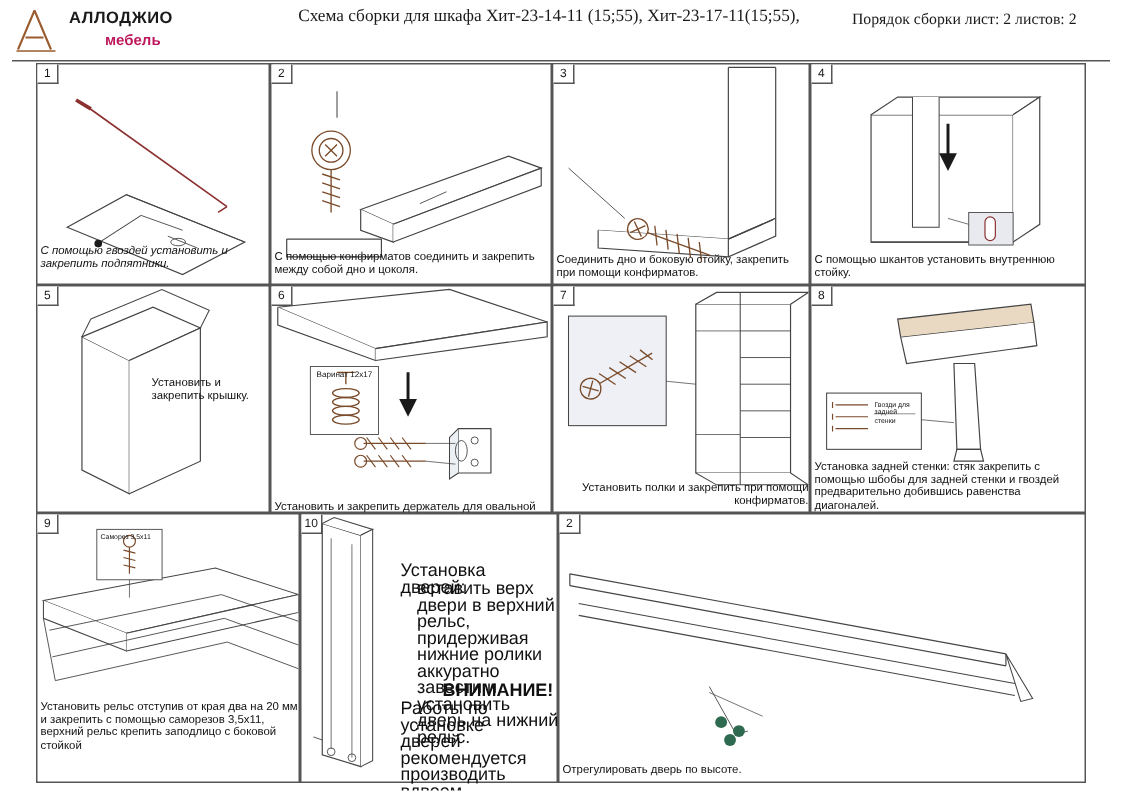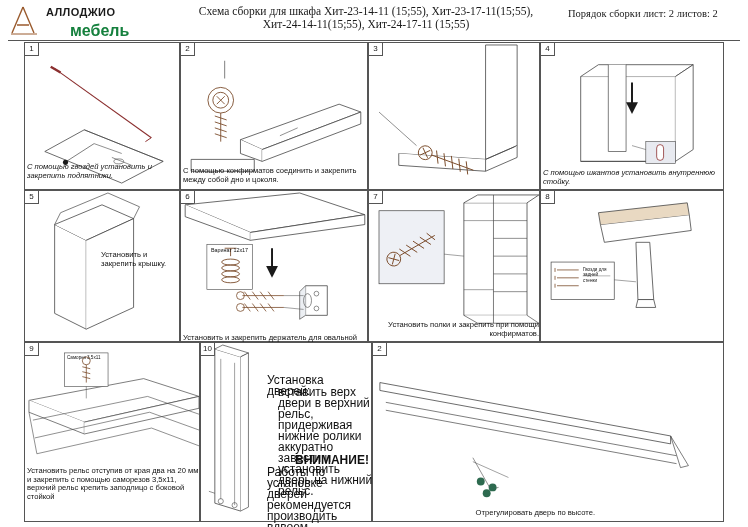--- a/index.html
+++ b/index.html
@@ -11,21 +11,21 @@
     overflow:hidden;
     position:relative;
   }
   .sheet{position:absolute;left:0;top:0;width:748px;height:527px;}
 
   
   .header{position:absolute;left:8px;top:4px;width:732px;height:36px;}
   .logo{position:absolute;left:0;top:0;width:150px;height:36px;}
   .logo-mark{position:absolute;left:2px;top:1px;width:28px;height:30px;}
   .logo-name{position:absolute;left:38px;top:2px;font-family:"Liberation Sans",sans-serif;font-weight:bold;font-size:11px;letter-spacing:.4px;color:#1a1a1a;}
-  .logo-sub{position:absolute;left:62px;top:18px;font-family:"Liberation Sans",sans-serif;font-weight:bold;font-size:16px;color:#15803d;}
+  .logo-sub{position:absolute;left:62px;top:18px;font-family:"Liberation Sans",sans-serif;font-weight:bold;font-size:10px;color:#be185d;}
   .title{position:absolute;left:158px;top:1px;width:400px;font-size:11.5px;line-height:12.5px;text-align:center;}
   .order{position:absolute;left:560px;top:4px;width:180px;font-size:10.5px;}
 
   .hdr-rule{position:absolute;left:8px;top:40px;width:732px;height:1px;background:#555;}
 
   
   .cell{position:absolute;border:1px solid #555;box-sizing:border-box;background:#fff;}
   .num{position:absolute;left:0;top:0;width:13px;height:12px;border-right:1px solid #555;border-bottom:1px solid #555;
        font-size:8px;line-height:12px;text-align:center;font-family:"Liberation Sans",sans-serif;background:#fff;}
   .cap{position:absolute;font-size:7.6px;line-height:8.6px;font-family:"Liberation Sans",sans-serif;color:#111;}
@@ -41,21 +41,20 @@
     <div class="logo">
       <svg class="logo-mark" viewBox="0 0 28 30">
         <path d="M13 2 L24 28 M13 2 L2 28 M7 20 L19 20" stroke="#9a5b2e" stroke-width="1.4" fill="none"></path>
         <path d="M1 29 L27 29" stroke="#9a5b2e" stroke-width="1"></path>
       </svg>
       <div class="logo-name">АЛЛОДЖИО</div>
       <div class="logo-sub">мебель</div>
     </div>
     <div class="title">
       <div>Схема сборки для шкафа Хит-23-14-11 (15;55), Хит-23-17-11(15;55),</div>
-      <div>Хит-24-14-11(15;55), Хит-24-17-11 (15;55)</div>
     </div>
     <div class="order">Порядок сборки лист: 2   листов: 2</div>
   </div>
   <div class="hdr-rule"></div>
 
   <div class="cell" style="left:24px;top:42px;width:156px;height:148px;">
     <div class="num">1</div>
     <svg class="art" viewBox="0 0 156 148">
       <path d="M20 110 L60 88 L140 120 L98 142 Z" fill="#fff" stroke="#444" stroke-width="0.8"></path>
       <path d="M60 88 L140 120" stroke="#444" stroke-width="0.6"></path>
@@ -104,39 +103,40 @@
       <path d="M118 130 L150 116 L150 104" fill="#fff" stroke="#444" stroke-width="0.8"></path>
 
       <g stroke="#7a4b2a" stroke-width="0.9" fill="none" transform="rotate(20 70 116)">
         <circle cx="56" cy="116" r="7"></circle>
         <path d="M52 112 L60 120 M60 112 L52 120"></path>
         <path d="M63 116 L108 116"></path>
         <path d="M66 110 L72 122 M74 110 L80 122 M82 110 L88 122 M90 110 L96 122 M98 110 L104 122"></path>
       </g>
       <path d="M10 70 L48 104" stroke="#444" stroke-width="0.6"></path>
     </svg>
+    <div class="cap" style="left:2px;top:126px;width:168px;">Соединить дно и боковую стойку, закрепить при помощи конфирматов.</div>
   </div>
 
   <div class="cell" style="left:540px;top:42px;width:184px;height:148px;">
     <div class="num">4</div>
     <svg class="art" viewBox="0 0 184 148">
       <path d="M40 34 L136 34 L136 120 L40 120 Z" fill="#fff" stroke="#444" stroke-width="0.8"></path>
       <path d="M40 34 L58 22 L154 22 L136 34" fill="#fff" stroke="#444" stroke-width="0.8"></path>
       <path d="M136 34 L154 22 L154 108 L136 120" fill="#fff" stroke="#444" stroke-width="0.8"></path>
       <path d="M68 22 L68 110 L86 110 L86 22" fill="#fff" stroke="#444" stroke-width="0.7"></path>
       <path d="M40 120 L136 120" stroke="#444" stroke-width="0.8"></path>
 
       <path d="M92 40 L92 62" stroke="#1a1a1a" stroke-width="2"></path>
       <path d="M86 60 L92 72 L98 60 Z" fill="#1a1a1a"></path>
 
       <rect x="106" y="100" width="30" height="22" fill="#e8eaf0" stroke="#444" stroke-width="0.6"></rect>
       <rect x="117" y="103" width="7" height="16" rx="3.5" fill="#fff" stroke="#8b2f2f" stroke-width="0.8"></rect>
       <path d="M92 104 L106 108" stroke="#444" stroke-width="0.5"></path>
     </svg>
-    <div class="cap" style="left:2px;top:126px;width:180px;font-style:italic;">С помощью шкантов установить внутреннюю стойку.</div>
+    <div class="cap" style="left:2px;top:126px;width:180px;">С помощью шкантов установить внутреннюю стойку.</div>
   </div>
 
   <div class="cell" style="left:24px;top:190px;width:156px;height:152px;">
     <div class="num">5</div>
     <svg class="art" viewBox="0 0 156 152">
       <path d="M30 34 L30 124 L62 140 L62 50 Z" fill="#fff" stroke="#444" stroke-width="0.8"></path>
       <path d="M30 34 L78 14 L110 28 L62 50" fill="#fff" stroke="#444" stroke-width="0.8"></path>
       <path d="M62 50 L110 28 L110 118 L62 140" fill="#fff" stroke="#444" stroke-width="0.8"></path>
       <path d="M36 22 L84 2 L116 16 L110 28" fill="none" stroke="#444" stroke-width="0.7"></path>
       <path d="M30 34 L36 22" stroke="#444" stroke-width="0.7"></path>
@@ -216,20 +216,21 @@
 
       <rect x="10" y="72" width="64" height="38" fill="#fff" stroke="#444" stroke-width="0.7"></rect>
       <g stroke="#7a4b2a" stroke-width="0.8" fill="none">
         <path d="M16 80 L38 80 M16 88 L38 88 M16 96 L38 96"></path>
         <path d="M14 78 L14 82 M14 86 L14 90 M14 94 L14 98"></path>
       </g>
       <path d="M42 86 L70 86" stroke="#444" stroke-width="0.4"></path>
       <path d="M74 90 L96 92" stroke="#444" stroke-width="0.5"></path>
     </svg>
     <div class="cap" style="left:42px;top:76px;width:30px;font-size:4.6px;line-height:5.4px;">Гвозди для задней стенки</div>
+    <div class="cap" style="left:2px;top:116px;width:180px;">Установка задней стенки: стяк закрепить с помощью шбобы для задней стенки и гвоздей предварительно добившись равенства диагоналей.</div>
   </div>
 
   <div class="cell" style="left:24px;top:342px;width:176px;height:180px;">
     <div class="num">9</div>
     <svg class="art" viewBox="0 0 176 180">
       <path d="M4 58 L120 36 L176 54 L60 80 Z" fill="#fff" stroke="#444" stroke-width="0.7"></path>
       <path d="M4 58 L4 70 L60 92 L60 80" fill="#fff" stroke="#444" stroke-width="0.7"></path>
       <path d="M60 80 L176 54 L176 66 L60 92" fill="#fff" stroke="#444" stroke-width="0.7"></path>
       <path d="M8 78 L124 54 L176 72" stroke="#444" stroke-width="0.6" fill="none"></path>
       <path d="M10 96 L126 70 L176 88" stroke="#444" stroke-width="0.6" fill="none"></path>
@@ -276,16 +277,16 @@
       <path d="M300 94 L318 124 L310 126 Z" fill="#fff" stroke="#444" stroke-width="0.7"></path>
       <path d="M100 116 L118 148" stroke="#444" stroke-width="0.6"></path>
       <path d="M118 148 L126 146" stroke="#444" stroke-width="0.6"></path>
       <g fill="#2d6a4f">
         <circle cx="108" cy="140" r="4"></circle>
         <circle cx="120" cy="146" r="4"></circle>
         <circle cx="114" cy="152" r="4"></circle>
       </g>
       <path d="M100 120 L136 136" stroke="#444" stroke-width="0.5"></path>
     </svg>
-    <div class="cap" style="left:2px;top:166px;width:220px;text-align:right;">Отрегулировать дверь по высоте.</div>
+    <div class="cap" style="left:2px;top:166px;width:220px;">Отрегулировать дверь по высоте.</div>
   </div>
 
 </div>
 
 </body></html>

